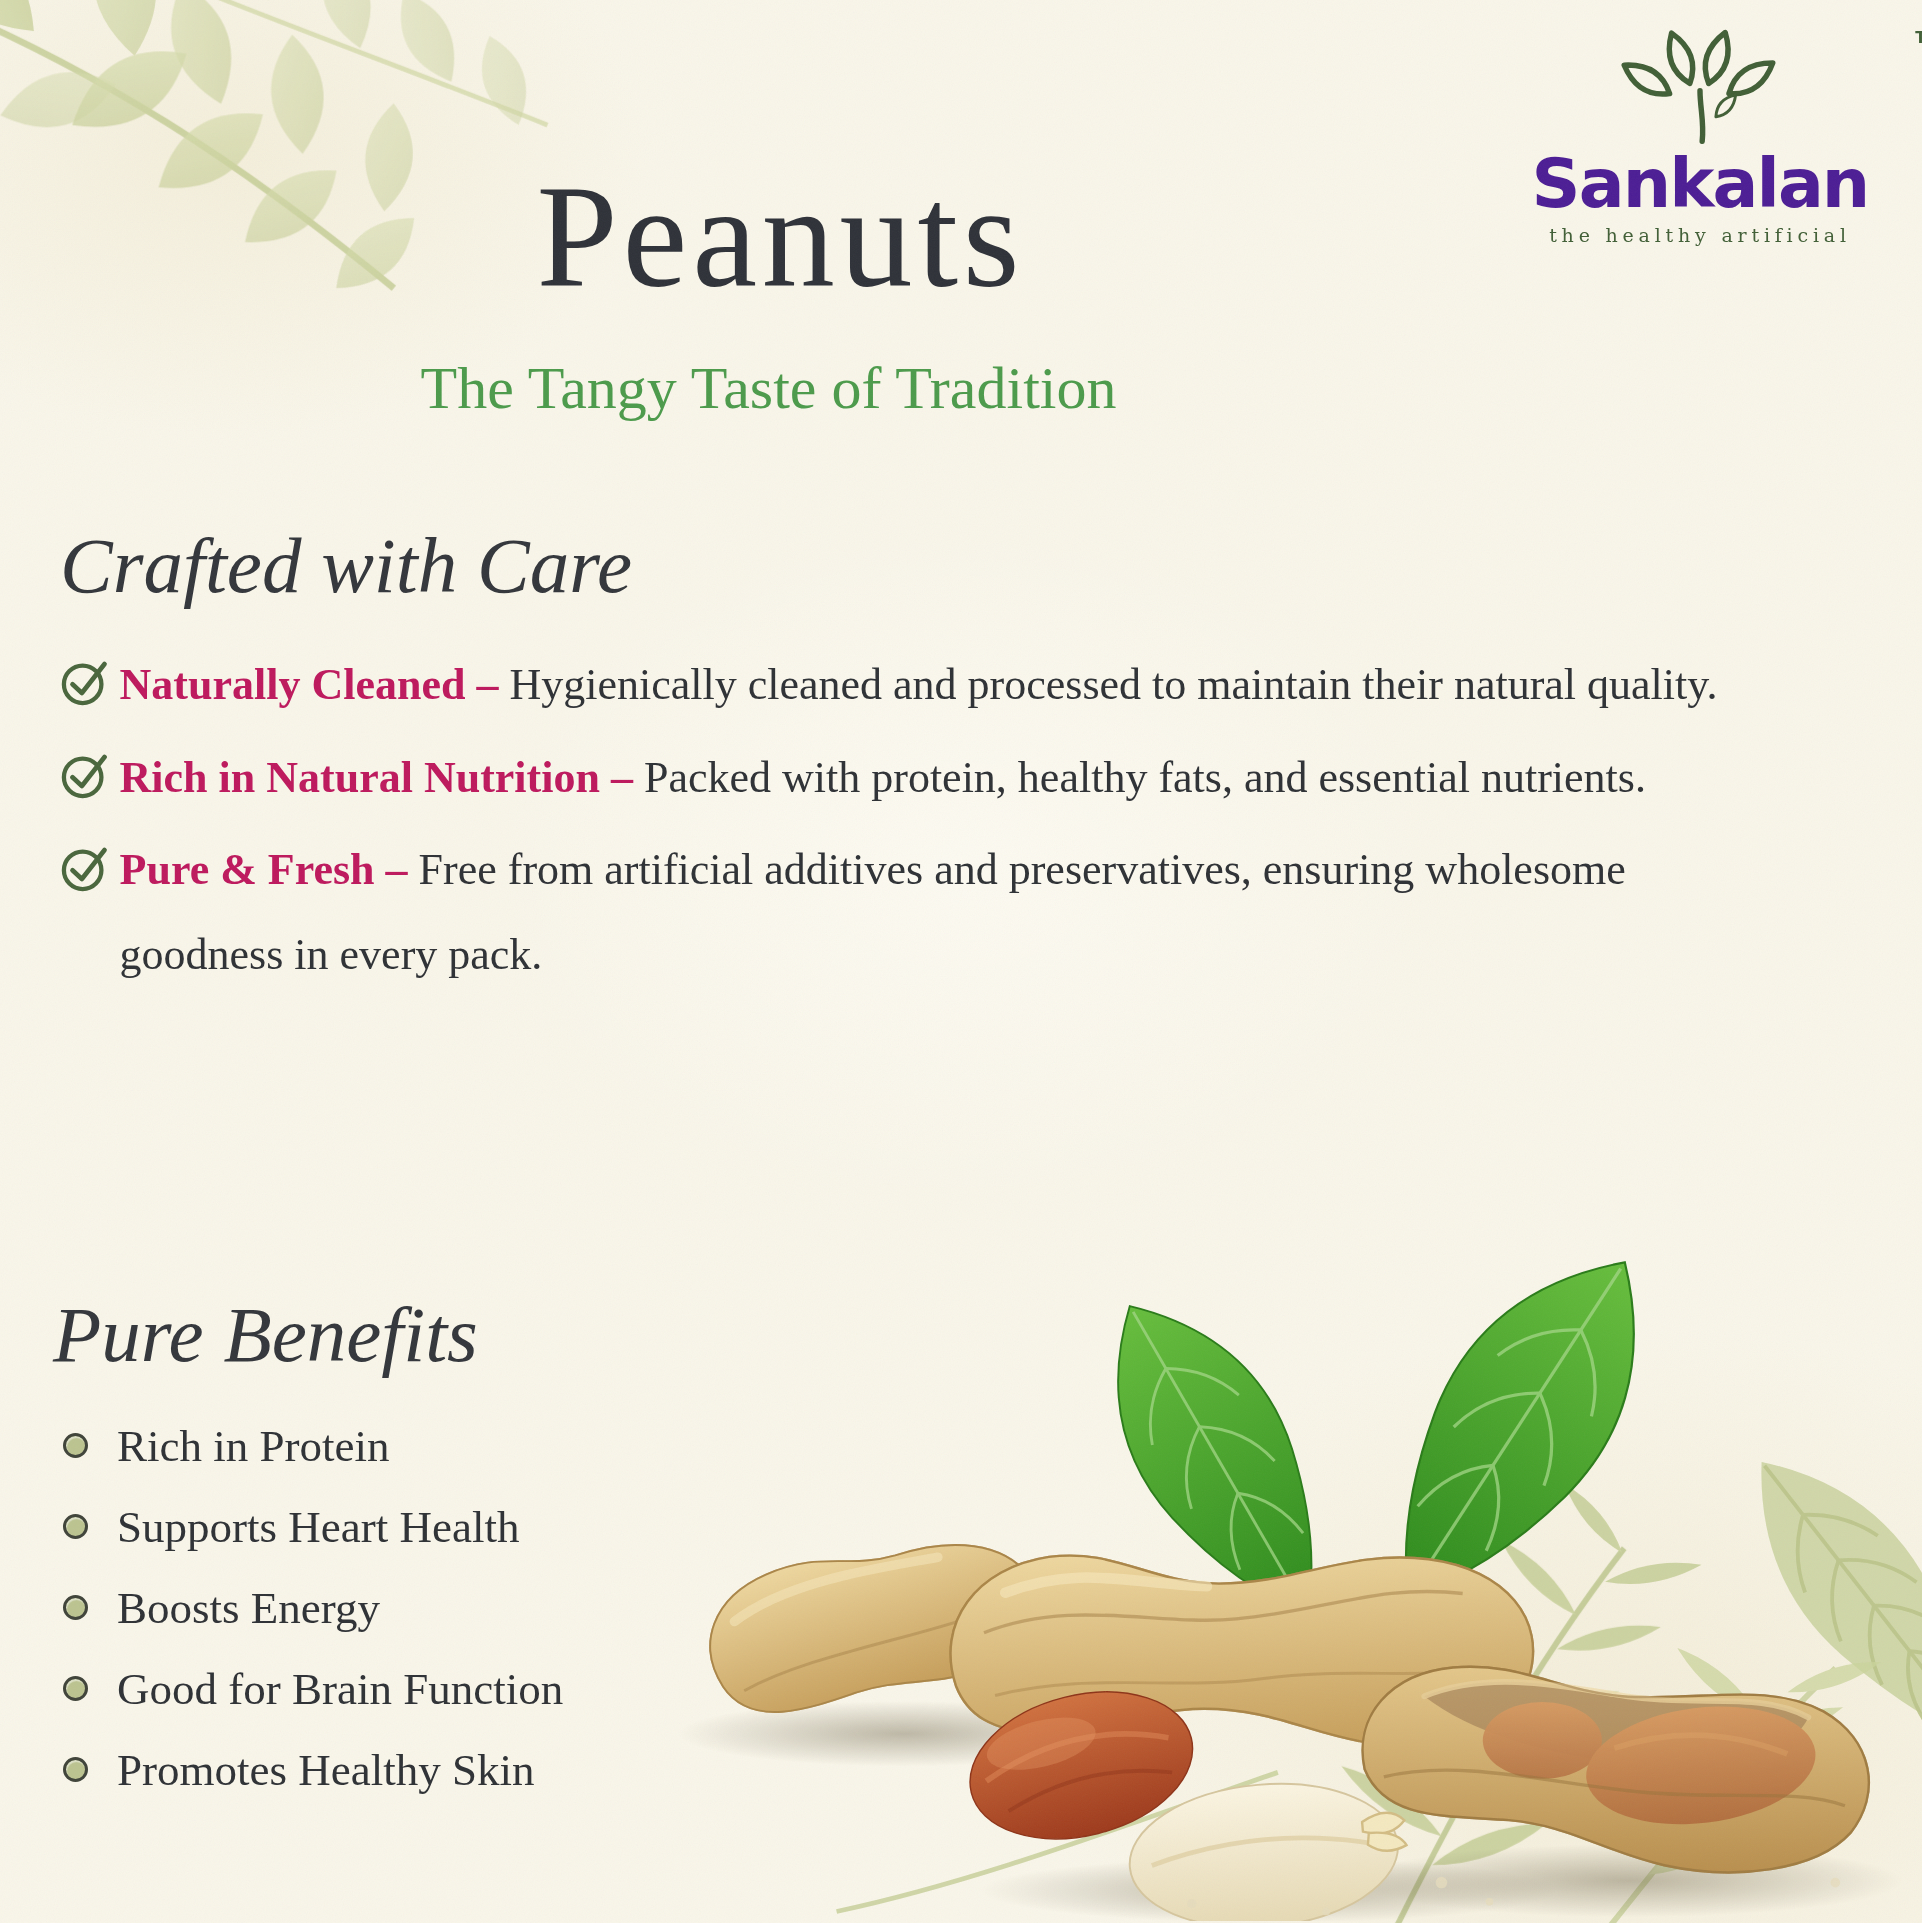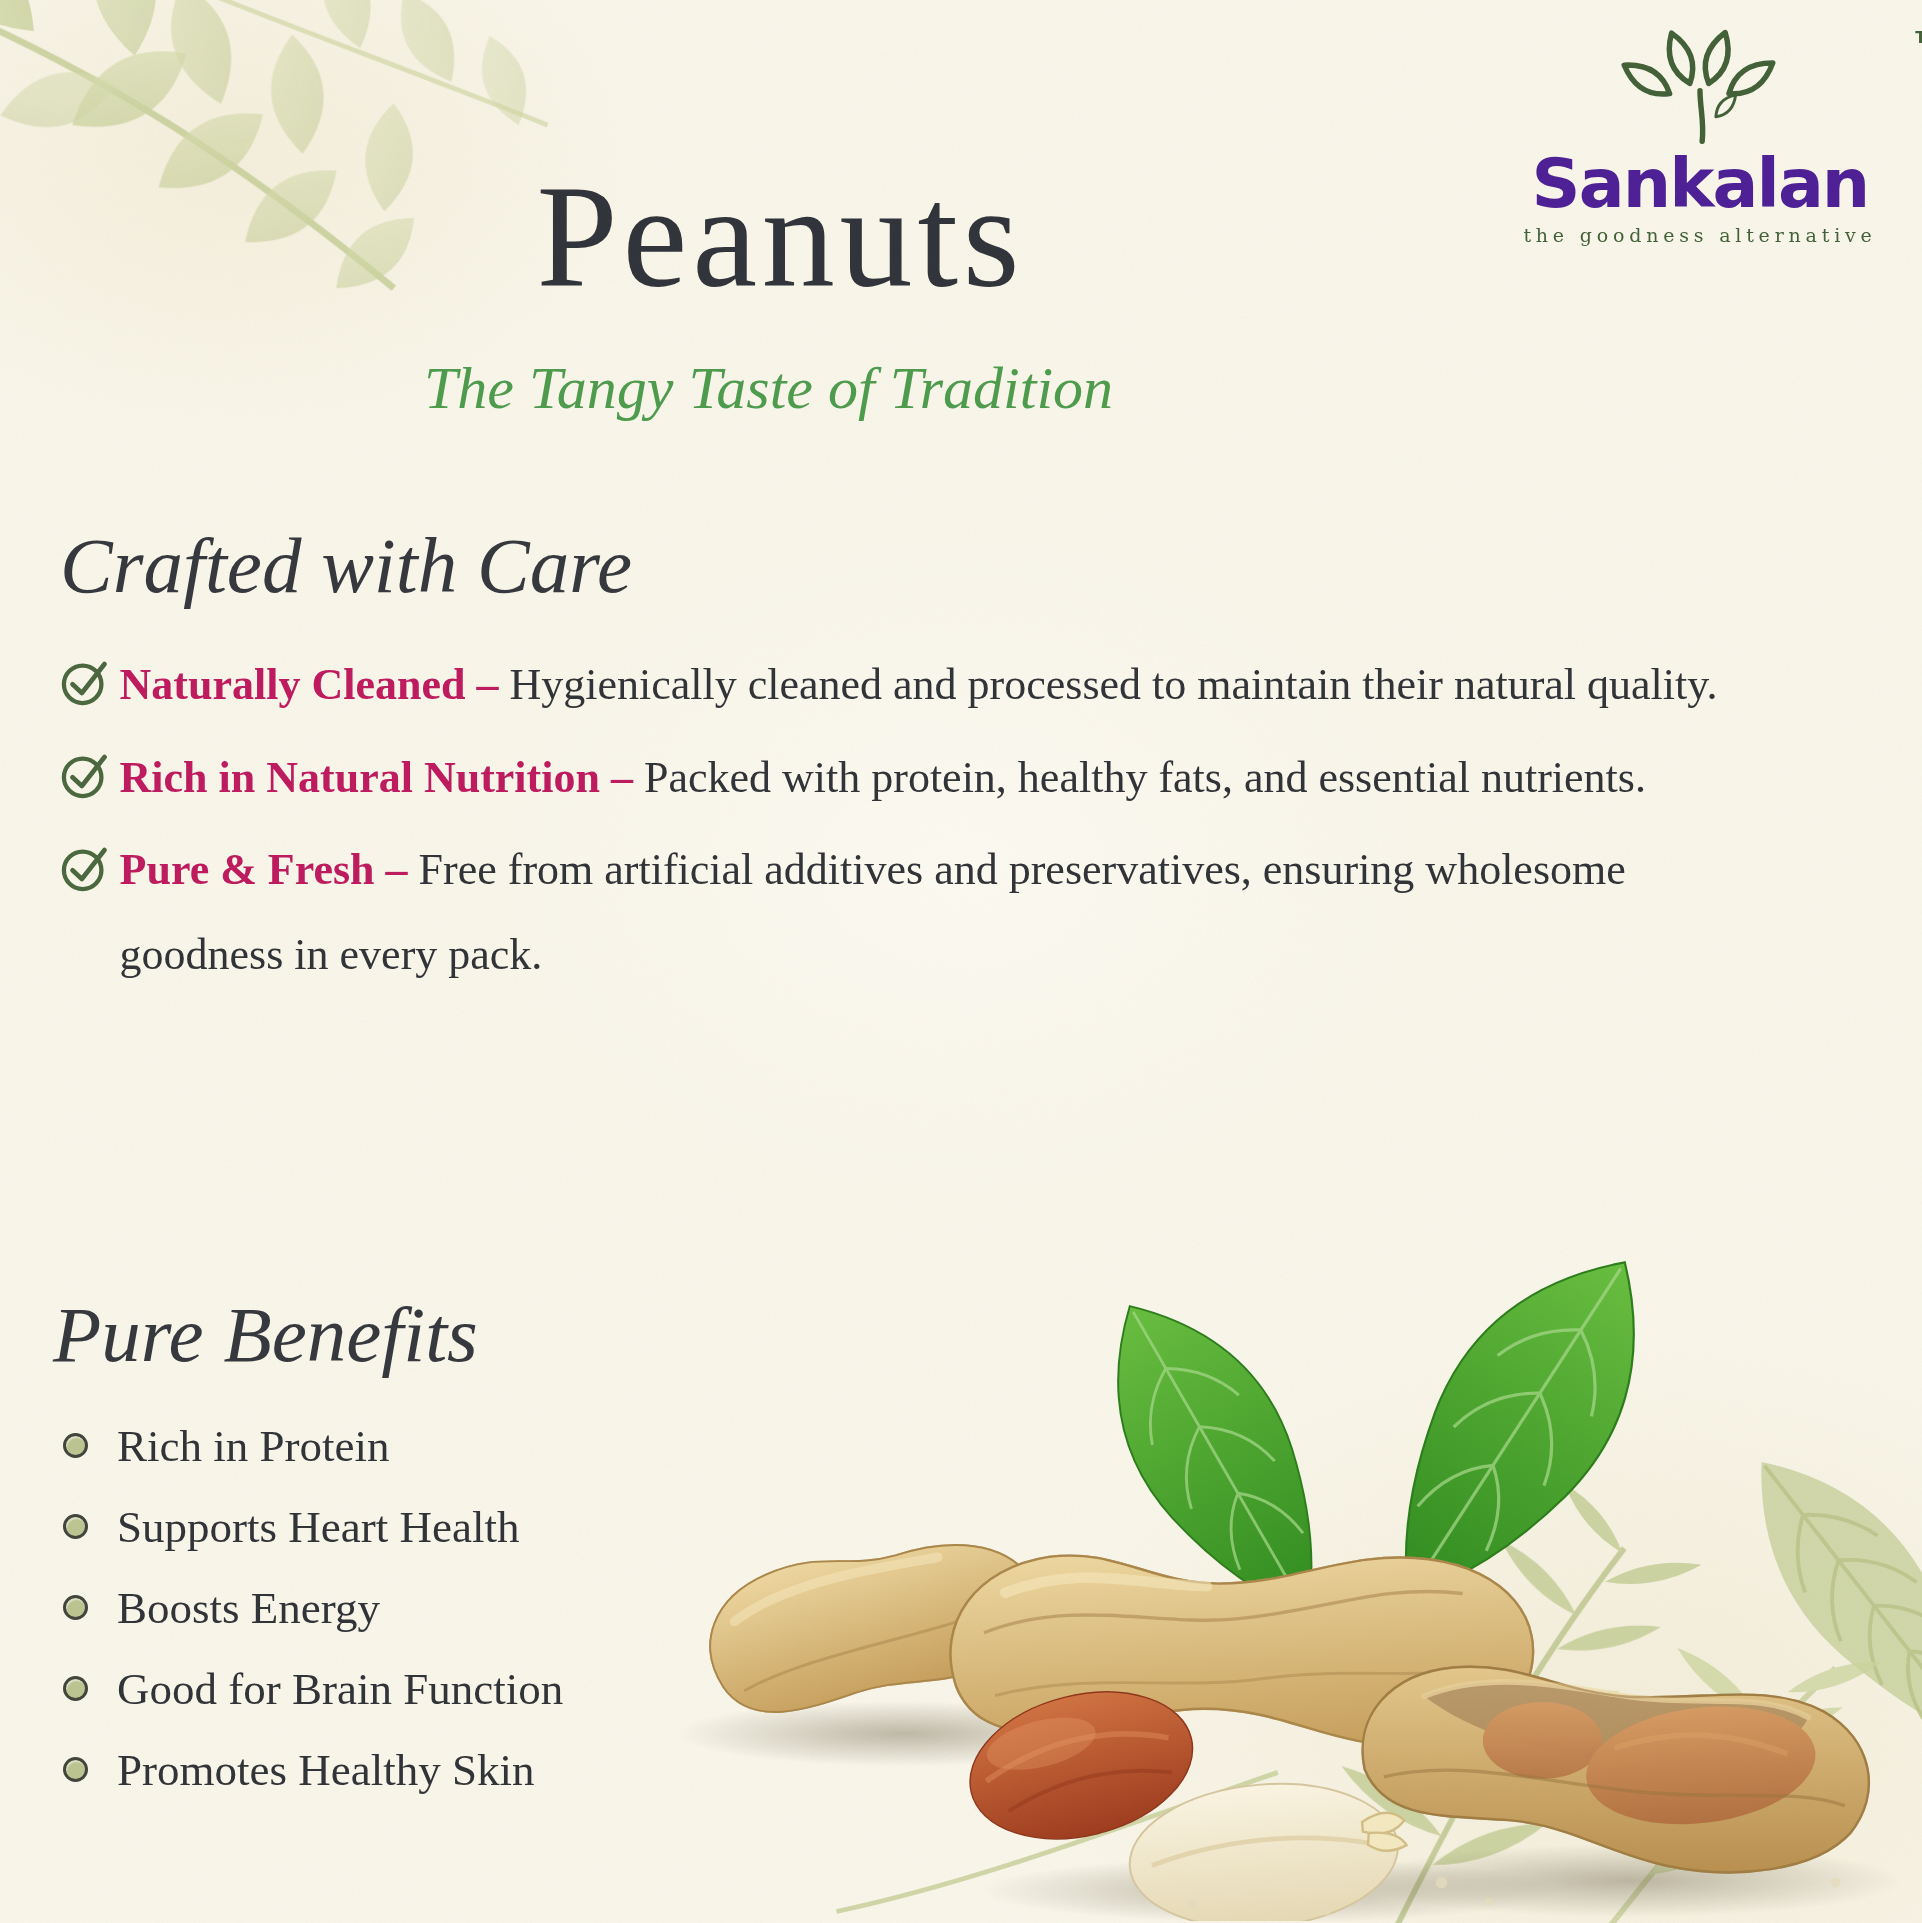--- a/index.html
+++ b/index.html
@@ -34,21 +34,21 @@
     font-family:"DejaVu Serif", serif;font-size:19px;letter-spacing:4.8px;
     color:#415f36;margin-top:5.8px;white-space:nowrap;
   }
   
   .title{
     left:12px;top:154px;width:1537px;text-align:center;
     font-size:146px;letter-spacing:4.8px;line-height:1.15;color:#2e3138;
   }
   .subtitle{
     left:0;top:354px;width:1537px;text-align:center;
-    font-style:italic;font-size:60px;color:#4c9b4b;
+    font-size:60px;color:#4c9b4b;
   }
   .section-h{
     font-weight:normal;font-style:italic;font-size:79px;color:#33363b;line-height:1;
   }
   .crafted-h{left:60px;top:526px;}
   .benefits-h{left:53px;top:1295px;}
   
   .crafted-list{left:60px;top:642px;width:1691px;}
   .citem{display:flex;align-items:flex-start;margin-bottom:7.7px;}
   .citem .ck{flex:0 0 50px;width:50px;height:50px;margin:15.4px 9.6px 0 0;}
@@ -179,21 +179,21 @@
       <g stroke="#415f36" stroke-width="7.5" fill="none" stroke-linecap="round" stroke-linejoin="round">
         <use href="#bleaf" transform="translate(58,92) rotate(-58)"></use>
         <use href="#bleaf" transform="translate(86,78) rotate(-20)"></use>
         <use href="#bleaf" transform="translate(112,78) rotate(18)"></use>
         <use href="#bleaf" transform="translate(140,92) rotate(55)"></use>
         <use href="#bleaf" transform="translate(122,124) rotate(42) scale(.55)"></use>
         <path d="M100 88 C 100 112 106 132 103 158"></path>
       </g>
     </svg>
     <span class="brand-word">Sankalan</span><span class="brand-tm">TM</span>
-    <div class="brand-tagline">the goodness alternative</div>
+    <div class="brand-tagline">the healthy artificial</div>
   </div>
 
   <div class="abs title">Peanuts</div>
   <div class="abs subtitle">The Tangy Taste of Tradition</div>
 
   <div class="abs section-h crafted-h">Crafted with Care</div>
 
   <div class="abs crafted-list">
     <div class="citem">
       <svg class="ck" viewBox="0 0 64 64">

